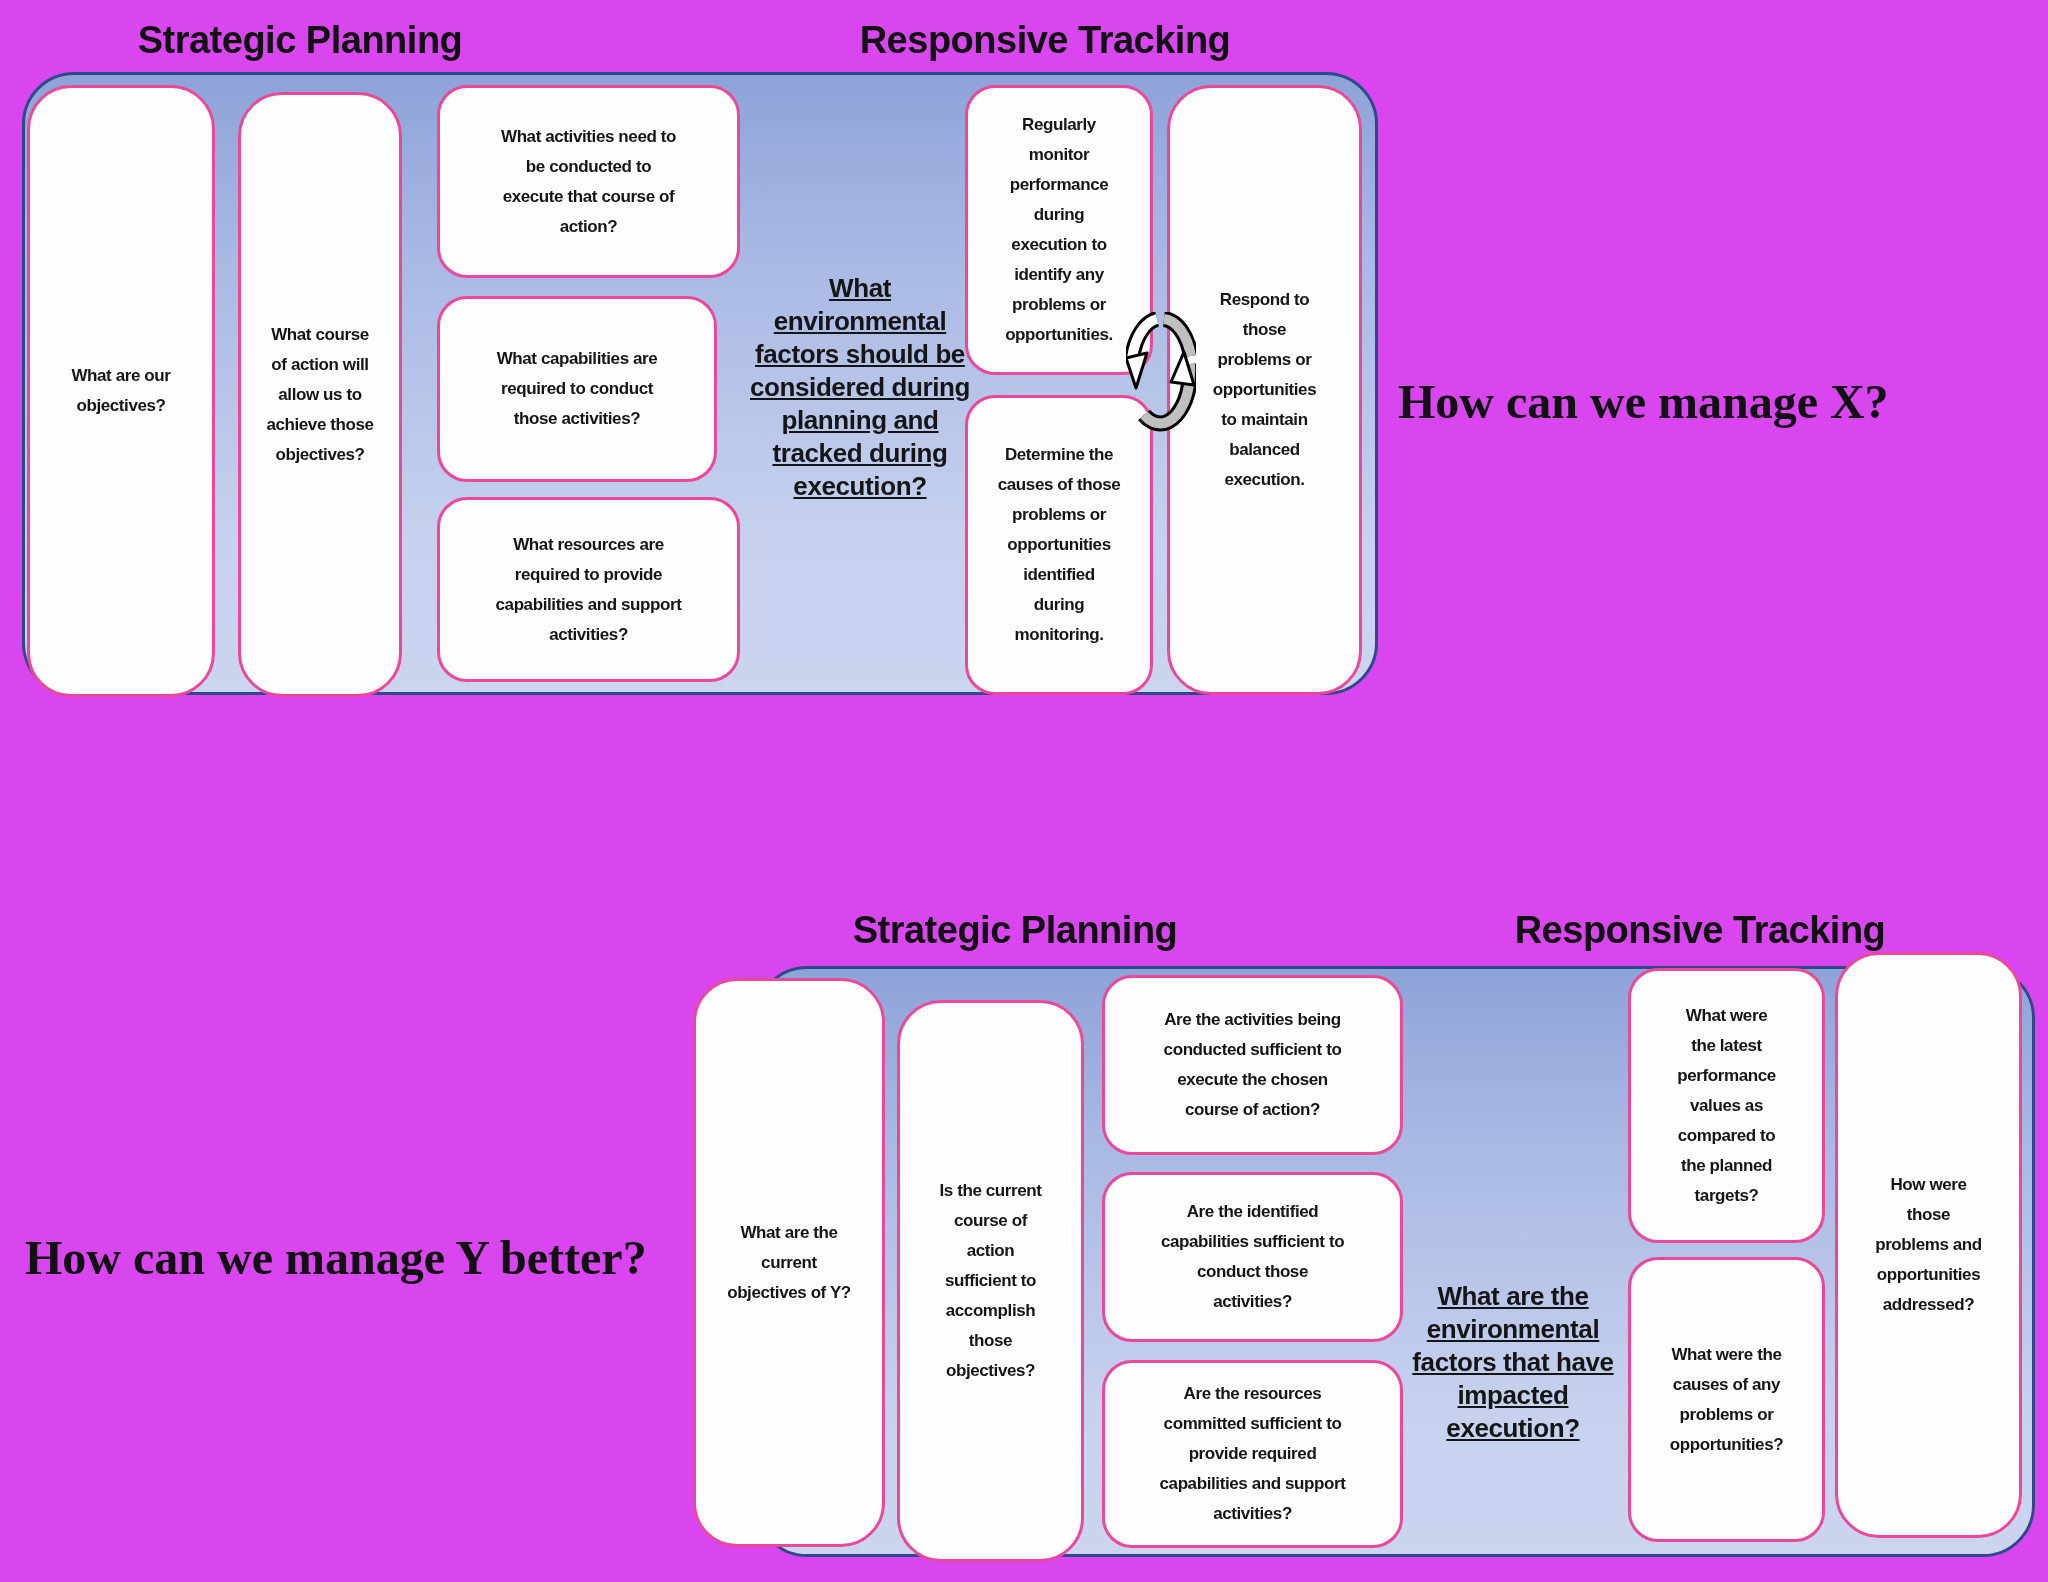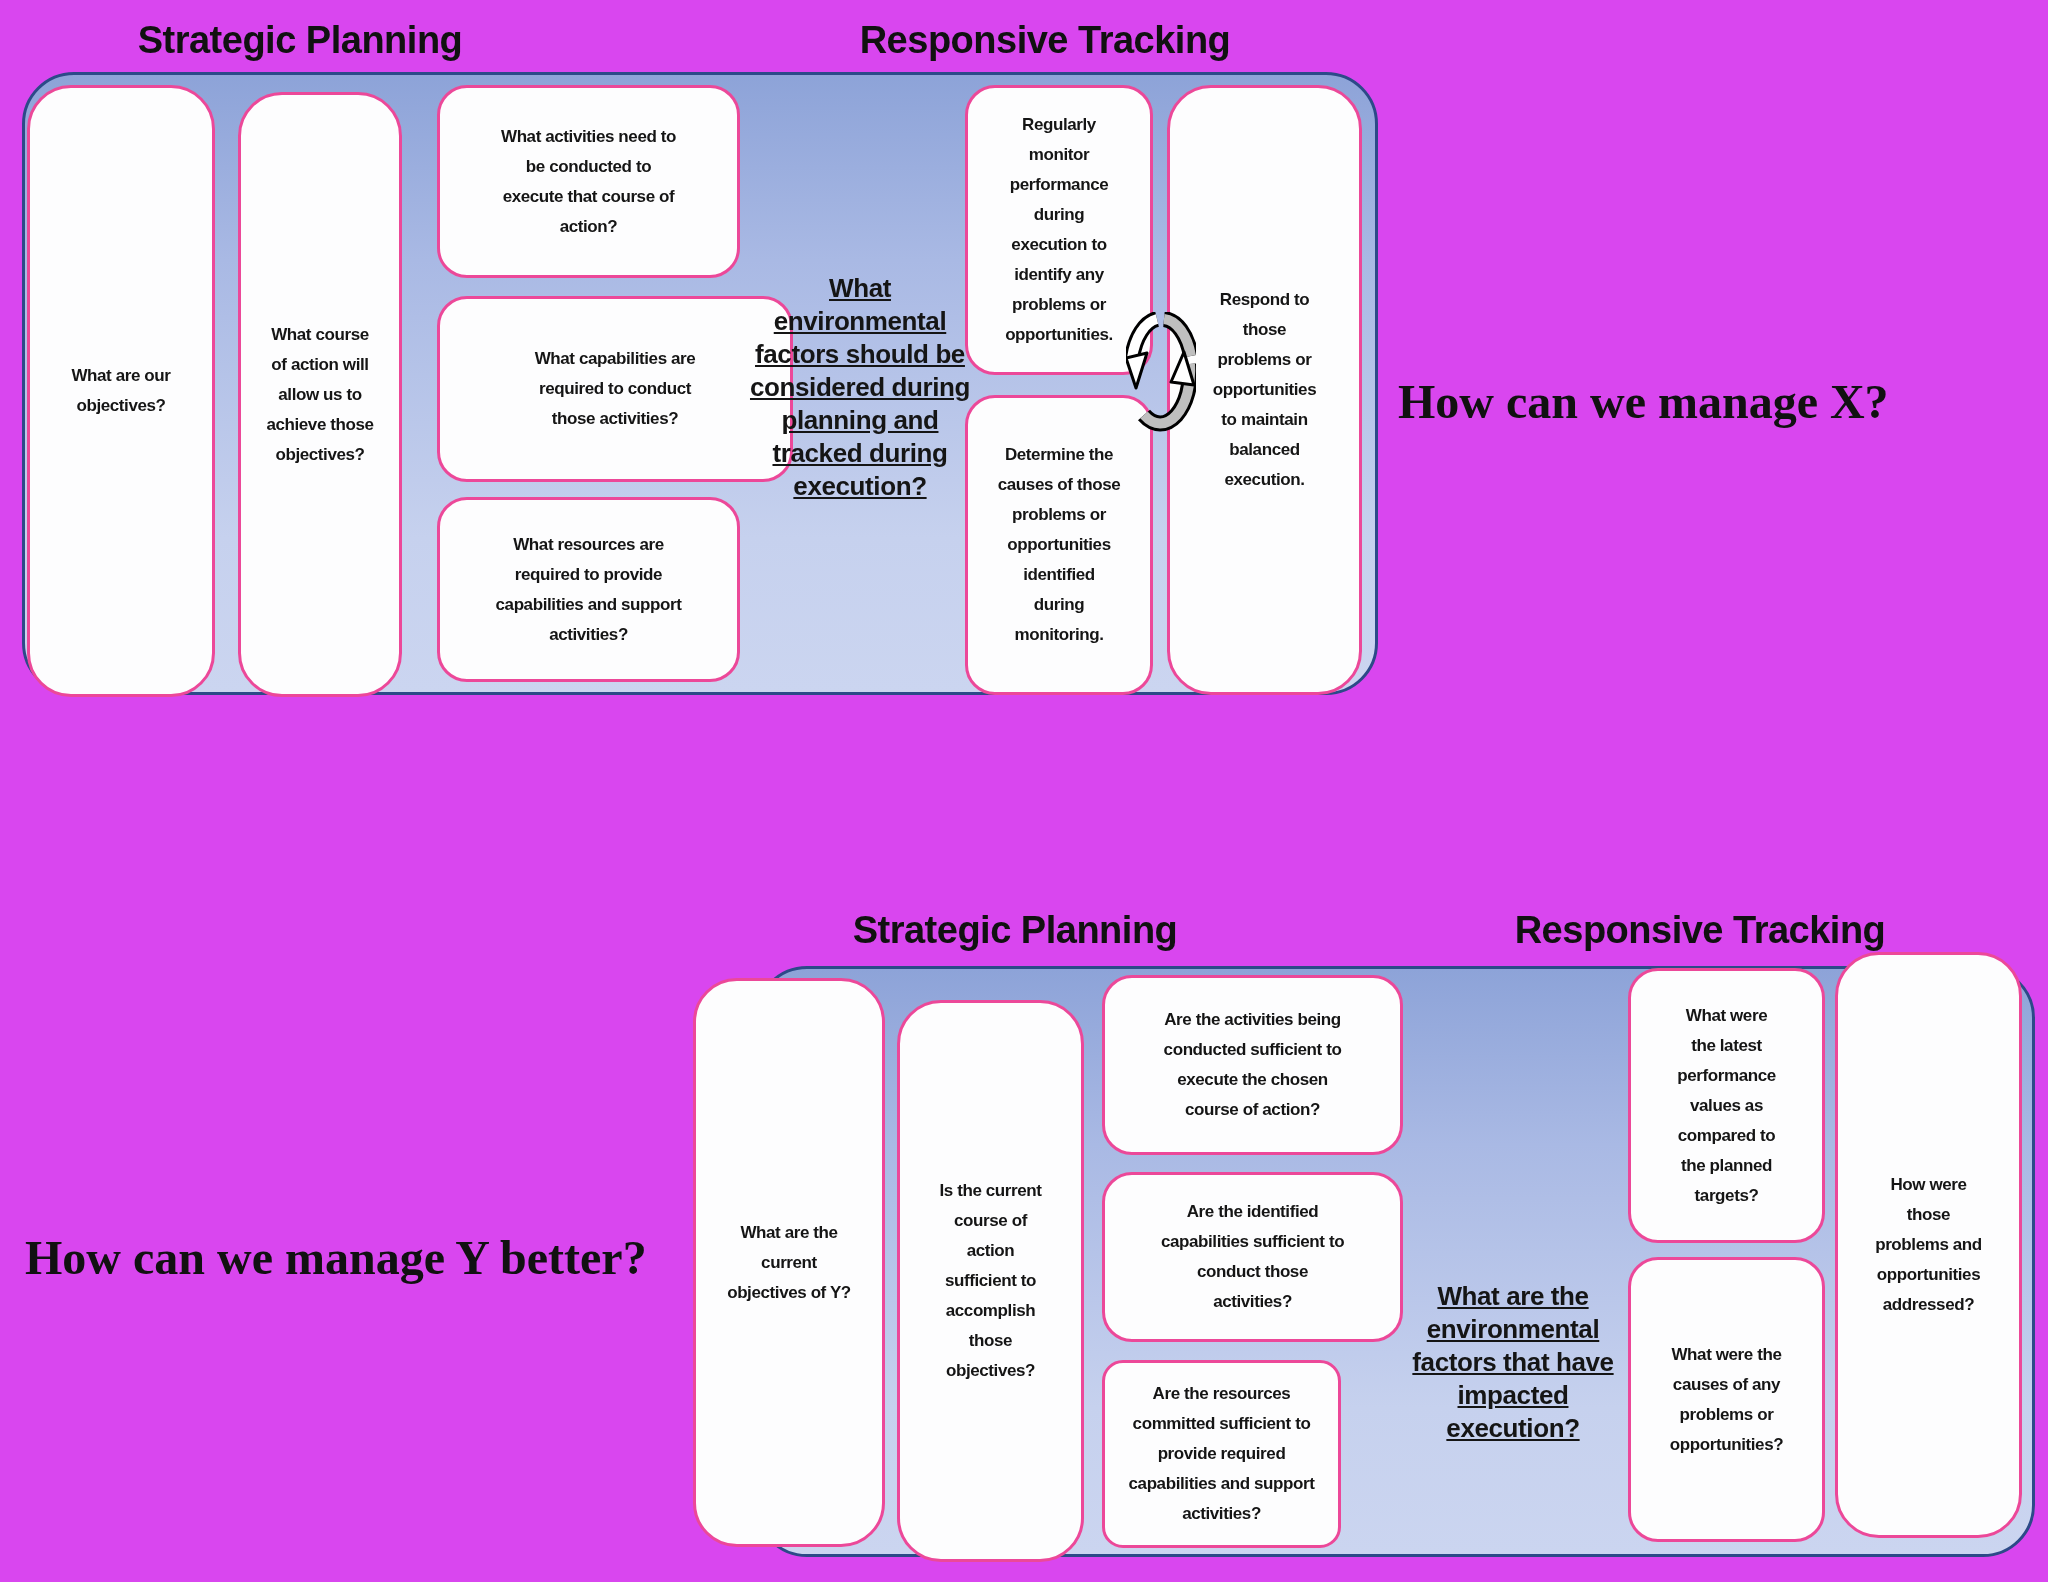--- a/index.html
+++ b/index.html
@@ -52,21 +52,21 @@
   <div class="wbox r-tall" style="left:238px;top:92px;width:164px;height:605px;">What course
 of action will
 allow us to
 achieve those
 objectives?</div>
 
   <div class="wbox r-mid" style="left:437px;top:85px;width:303px;height:193px;">What activities need to
 be conducted to
 execute that course of
 action?</div>
-  <div class="wbox r-mid" style="left:437px;top:296px;width:356px;height:186px;">What capabilities are
+  <div class="wbox r-mid" style="left:437px;top:296px;width:280px;height:186px;">What capabilities are
 required to conduct
 those activities?</div>
   <div class="wbox r-mid" style="left:437px;top:497px;width:303px;height:185px;text-align:center;">What resources are
 required to provide
 capabilities and support
 activities?</div>
 
   <div class="envtext" style="left:748px;top:262px;width:224px;height:250px;">What
 environmental
 factors should be
@@ -137,21 +137,21 @@
 objectives?</div>
 
   <div class="wbox r-mid" style="left:1102px;top:975px;width:301px;height:180px;">Are the activities being
 conducted sufficient to
 execute the chosen
 course of action?</div>
   <div class="wbox r-mid" style="left:1102px;top:1172px;width:301px;height:170px;">Are the identified
 capabilities sufficient to
 conduct those
 activities?</div>
-  <div class="wbox r-mid" style="left:1102px;top:1360px;width:239px;height:188px;border-radius:21px;">Are the resources
+  <div class="wbox r-mid" style="left:1102px;top:1360px;width:301px;height:188px;">Are the resources
 committed sufficient to
 provide required
 capabilities and support
 activities?</div>
 
   <div class="envtext" style="left:1405px;top:1262px;width:216px;height:200px;">What are the
 environmental
 factors that have
 impacted
 execution?</div>

